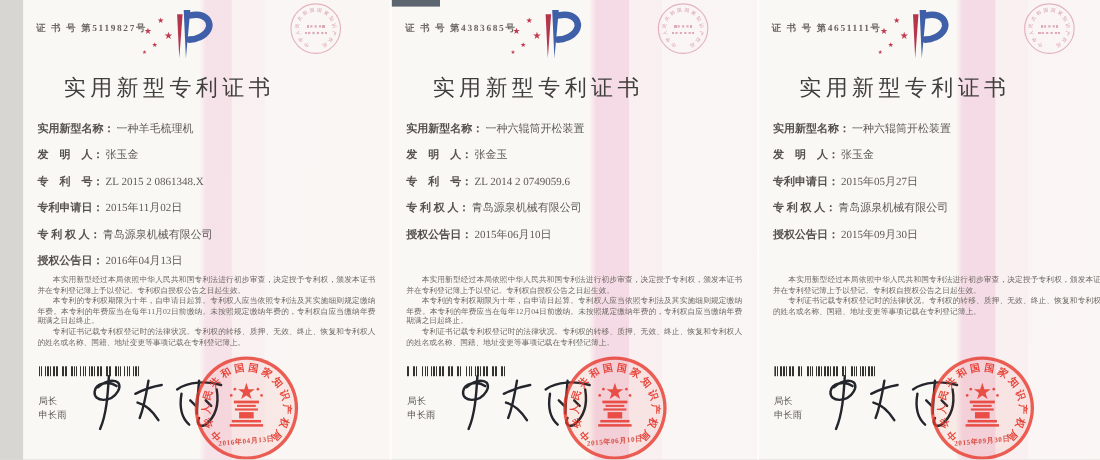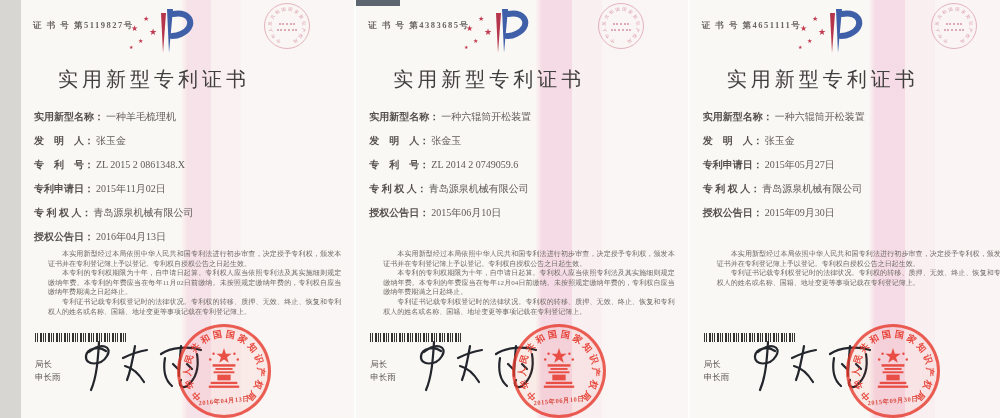--- a/index.html
+++ b/index.html
@@ -16,21 +16,21 @@
           #faf8f4;}
   .cert:nth-child(2)::before{content:"";position:absolute;left:0;top:0;width:44px;height:6px;background:#5d6570;}
   .cert-no{position:absolute;left:12px;top:20px;font-size:8.5px;letter-spacing:1.5px;color:#686562;font-weight:bold;}
   .logo{position:absolute;left:104px;top:5px;width:80px;height:56px;}
   .title{position:absolute;left:0;top:66px;width:100%;text-align:left;font-size:20px;font-weight:normal;
          letter-spacing:4px;color:#413f3e;padding-left:37px;}
   .fields{position:absolute;left:13px;top:110px;right:26px;}
   .frow{height:24px;font-size:10px;color:#5d5a56;white-space:nowrap;}
   .frow .f-label{font-weight:bold;color:#55524e;}
   .frow .f-value{margin-left:2px;}
-  .bodytext{position:absolute;left:27px;top:250px;right:13px;color:#6e6a65;font-size:7px;line-height:9.6px;
+  .bodytext{position:absolute;left:13px;top:250px;right:13px;color:#6e6a65;font-size:7px;line-height:9.6px;
             text-align:justify;}
   .bodytext p{margin:0;text-indent:2em;}
   .barcode{position:absolute;left:14px;top:333px;width:92px;height:9px;
            background:repeating-linear-gradient(90deg,#34332f 0 1.5px,rgba(0,0,0,0) 1.5px 2.5px,#34332f 2.5px 3px,rgba(0,0,0,0) 3px 5.5px,#34332f 5.5px 7px,rgba(0,0,0,0) 7px 8px);}
   .signer{position:absolute;left:14px;top:358px;font-size:8.5px;color:#5a5754;line-height:13px;}
   .sig{position:absolute;left:52px;top:338px;width:140px;height:56px;}
   
   .seal{position:absolute;left:156px;top:324px;width:94px;height:94px;border-radius:50%;
         border:3px solid rgba(230,56,44,.85);box-sizing:border-box;
         background:radial-gradient(circle,rgba(232,57,46,.07) 0 60%,rgba(232,57,46,.12) 100%);opacity:.93;}

